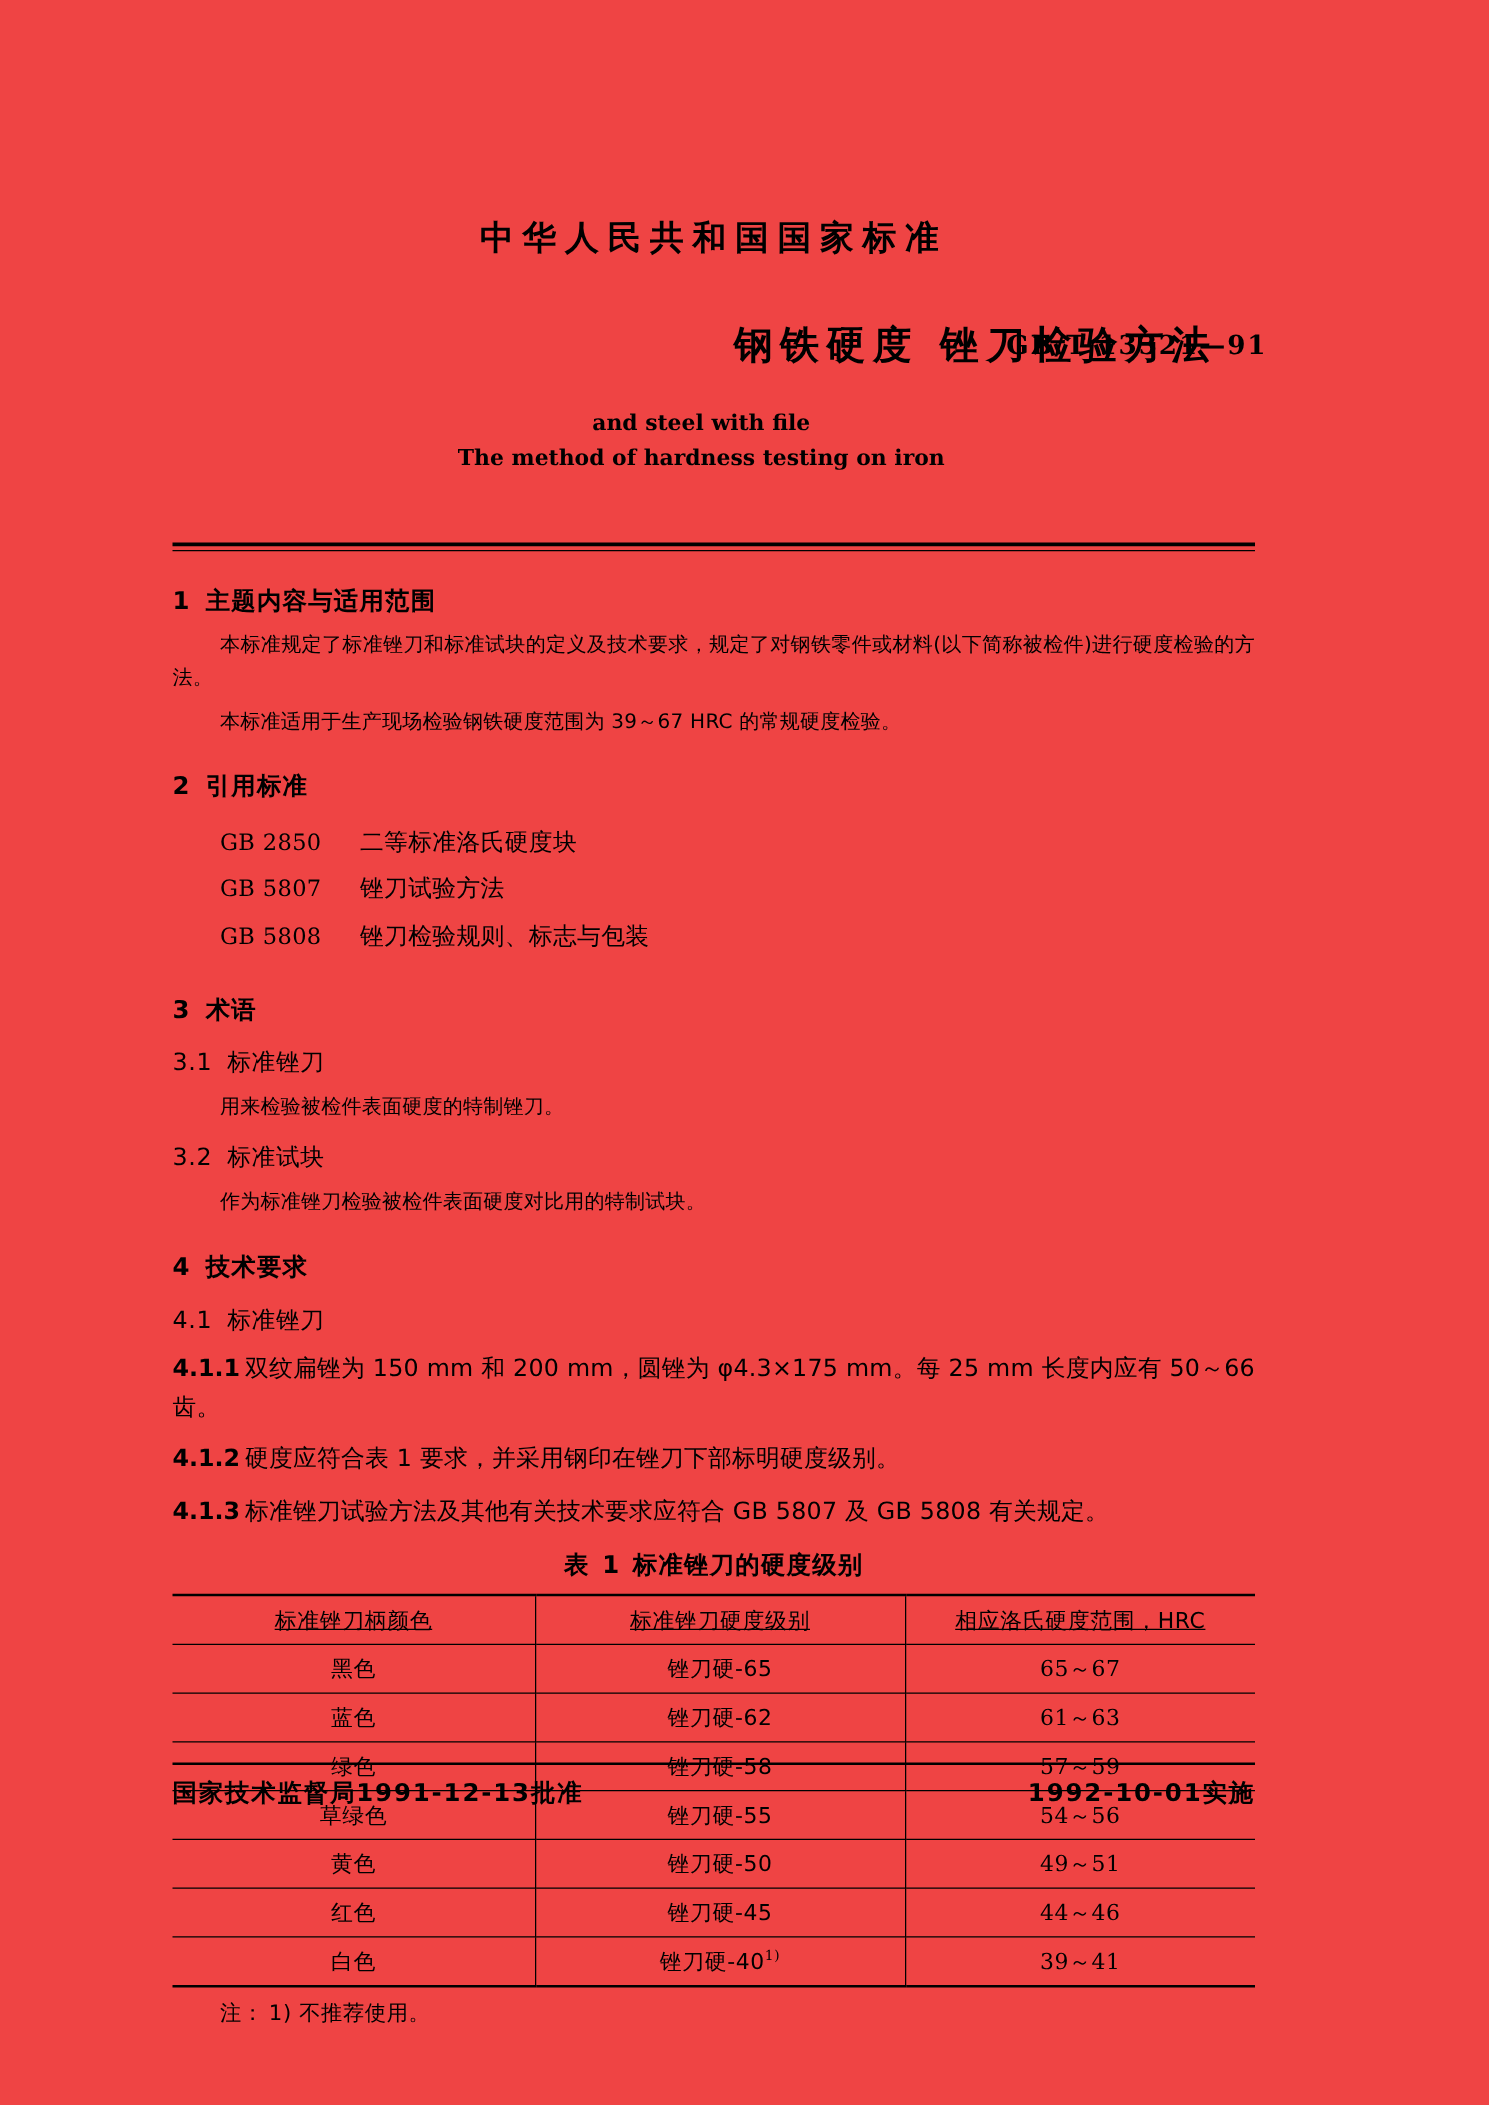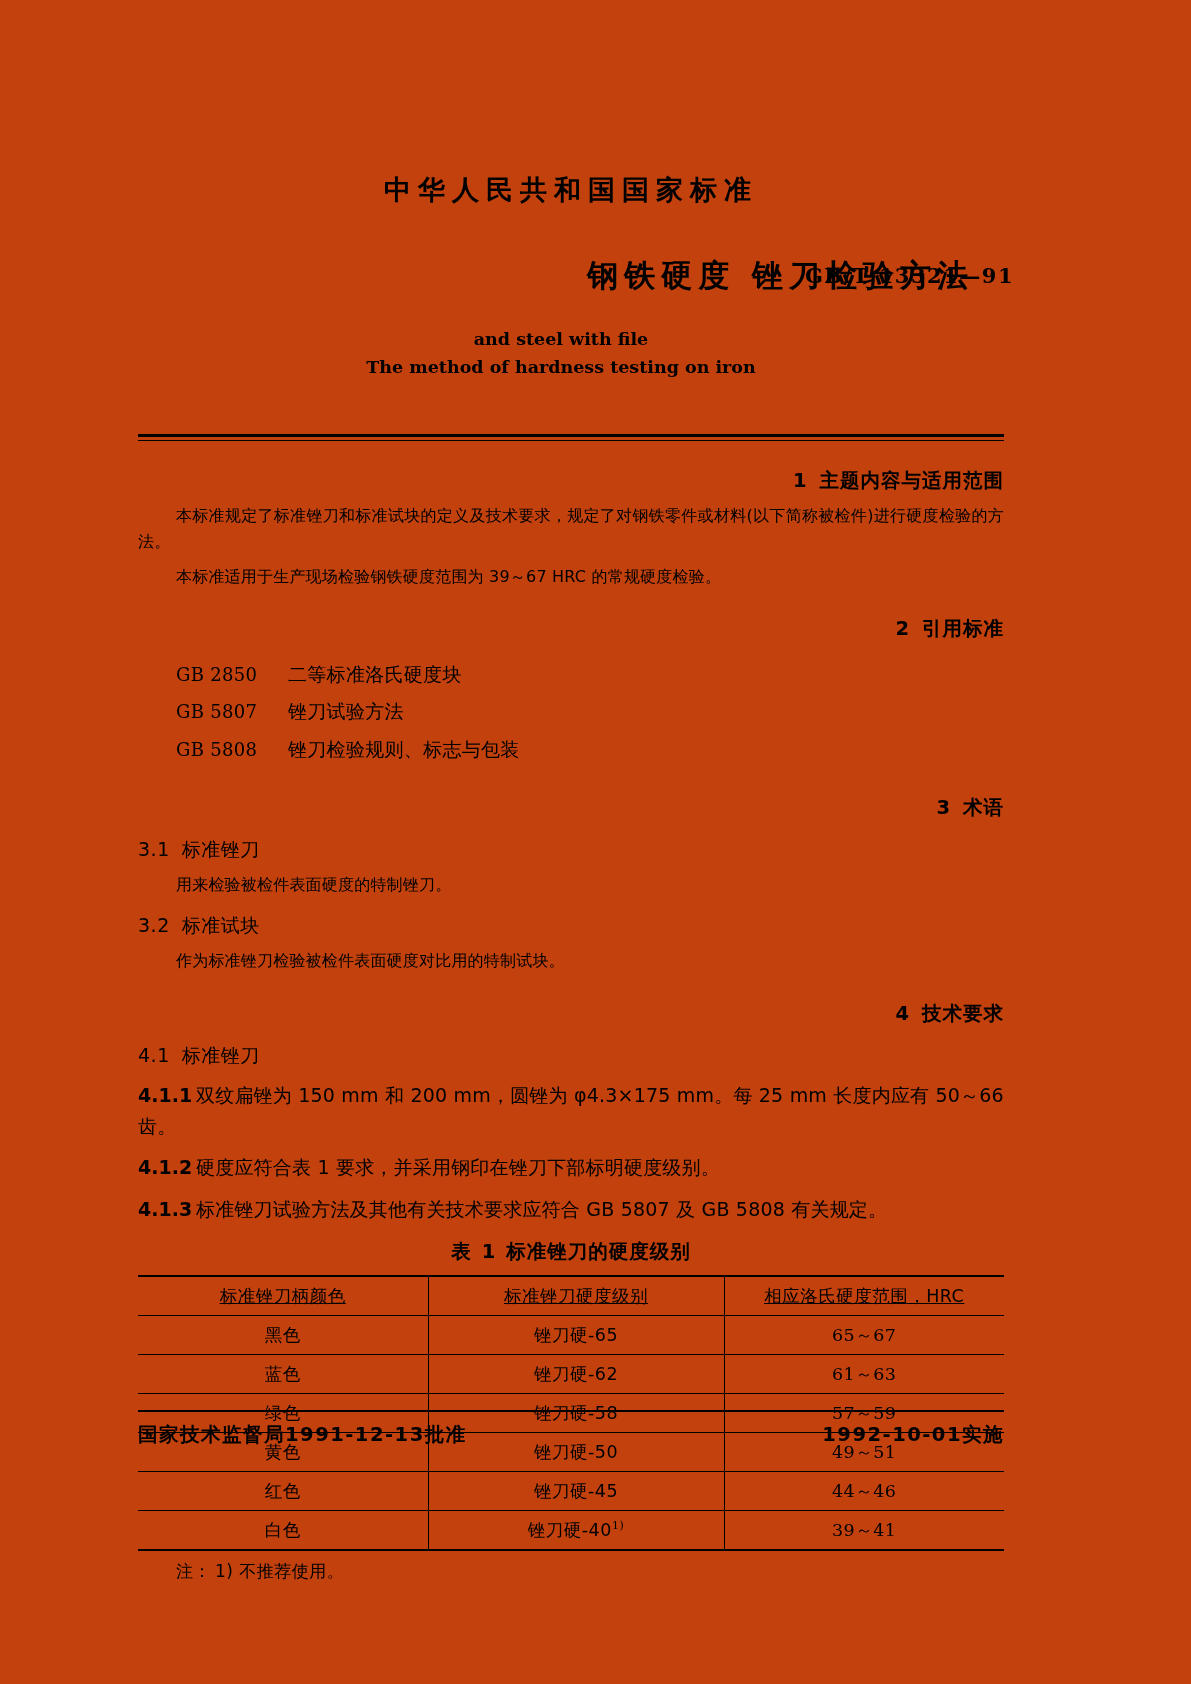--- a/index.html
+++ b/index.html
@@ -13,21 +13,21 @@
     position: relative;
     font-family: "DejaVu Sans", "Liberation Sans", sans-serif;
     color: #000000;
     overflow: hidden;
   }
   .page {
     position: absolute;
     left: 0; top: 0;
     width: 1191px;
     height: 1684px;
-    background: #c2410c;
+    background: #ef4444;
   }
   .content {
     position: absolute;
     left: 138px;
     top: 0;
     width: 866px;
   }
 
   
   .national-header {
@@ -77,21 +77,20 @@
     height: 3px;
     width: 866px;
   }
 
   
   .sec-h {
     font-size: 19.5px;
     font-weight: bold;
     margin-top: 26px;
     letter-spacing: 1px;
-    text-align: right;
   }
   .sec-h .num { margin-right: 12px; font-weight: bold; }
 
   .sub-h {
     font-size: 19px;
     margin-top: 16px;
     letter-spacing: 0.5px;
   }
   .sub-h .num { margin-right: 12px; }
 
@@ -292,20 +291,25 @@
           <td class="v1">蓝色</td>
           <td class="v2"><span>锉刀硬-62</span></td>
           <td class="v3 num-txt">61～63</td>
         </tr>
         <tr>
           <td class="v1">绿色</td>
           <td class="v2"><span>锉刀硬-58</span></td>
           <td class="v3 num-txt">57～59</td>
         </tr>
         <tr>
+          <td class="v1">草绿色</td>
+          <td class="v2"><span>锉刀硬-55</span></td>
+          <td class="v3 num-txt">54～56</td>
+        </tr>
+        <tr>
           <td class="v1">黄色</td>
           <td class="v2"><span>锉刀硬-50</span></td>
           <td class="v3 num-txt">49～51</td>
         </tr>
         <tr>
           <td class="v1">红色</td>
           <td class="v2"><span>锉刀硬-45</span></td>
           <td class="v3 num-txt">44～46</td>
         </tr>
         <tr>

